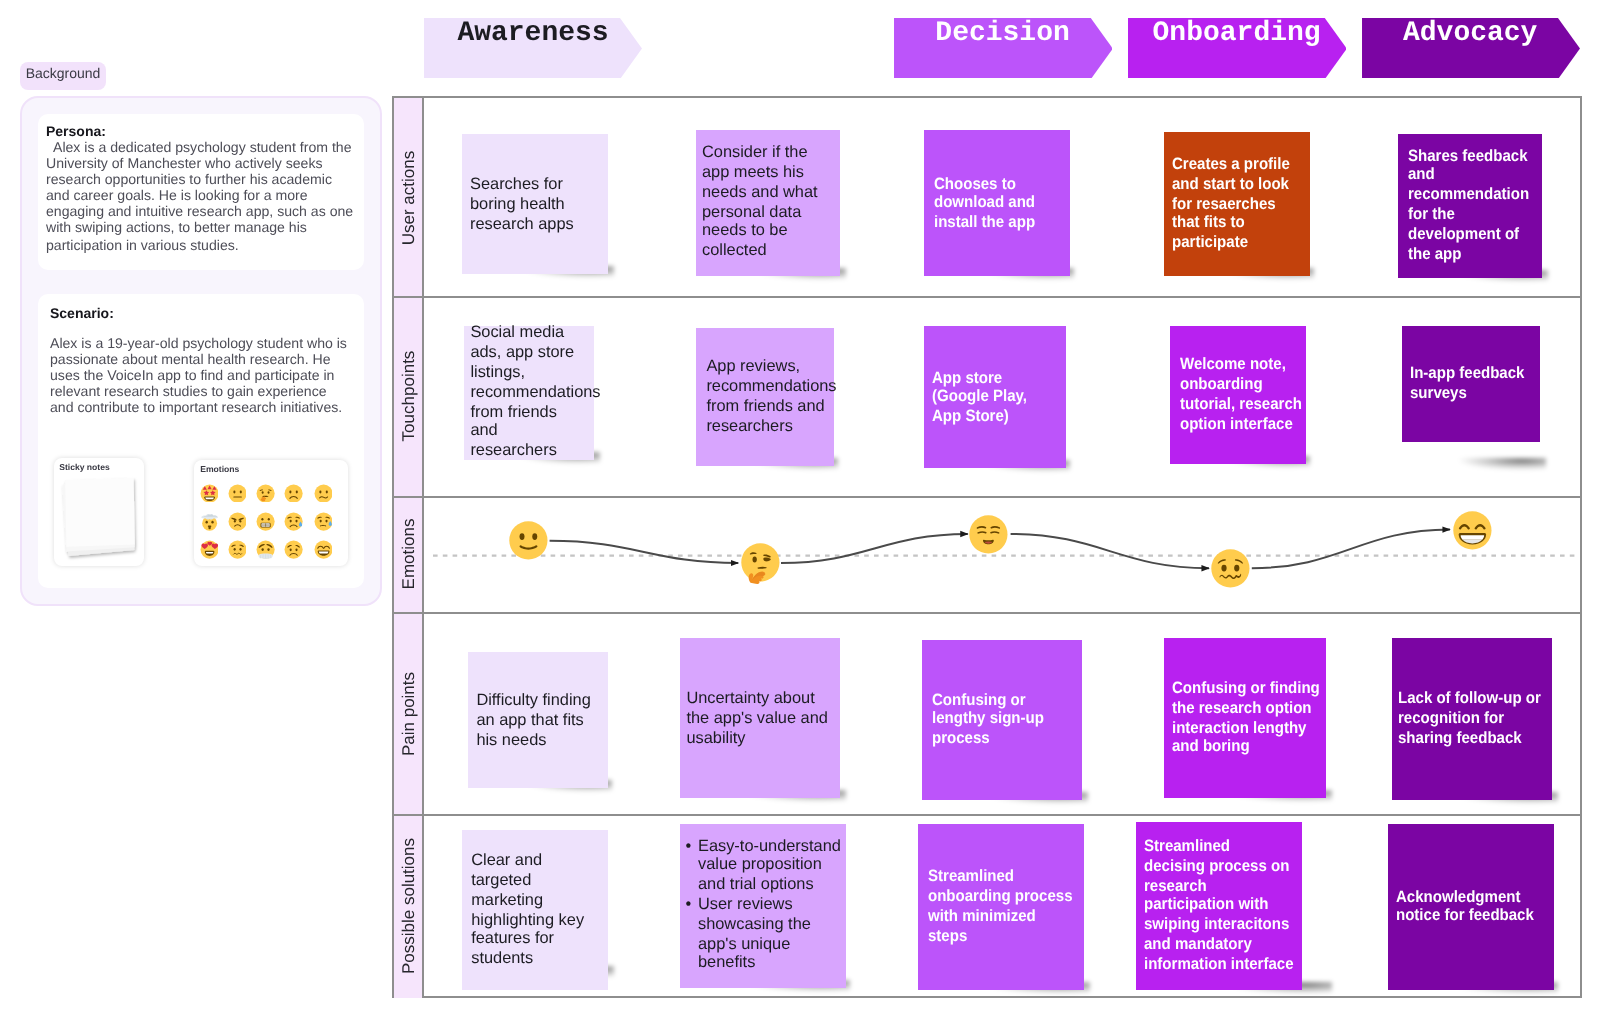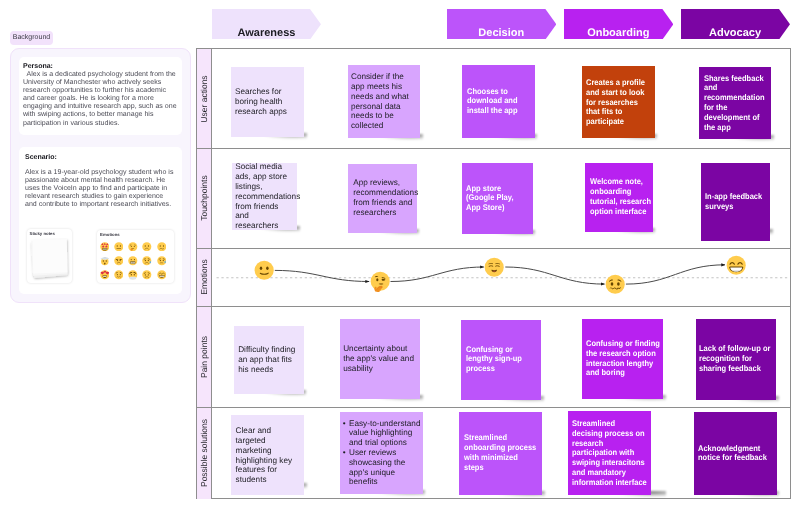--- a/index.html
+++ b/index.html
@@ -34,22 +34,22 @@
   #mini-emotions .cap{position:absolute;left:2.9px;top:2.6px;font-size:4.3px;font-weight:bold;color:#3a3a44;}
   #emoji-grid{position:absolute;left:0px;top:9.5px;display:grid;
               grid-template-columns:repeat(5,14.3px);grid-auto-rows:14.3px;}
   #emoji-grid > span{display:flex;align-items:center;justify-content:center;width:14.3px;height:14.3px;}
 
   
   #stages{position:absolute;left:0;top:0;width:800px;height:48px;}
   .stage{position:absolute;top:8.6px;height:30.6px;}
   .stage > svg{display:block;position:absolute;left:0;top:0;}
   .stage .lbl{position:absolute;left:0;top:0;height:100%;
-     display:flex;align-items:flex-end;justify-content:center;
-     font-size:11px;font-weight:bold;}
+     display:flex;align-items:flex-start;justify-content:center;
+     font-size:14px;font-weight:bold;font-family:Liberation Mono, monospace;}
 
   
   #grid{position:absolute;left:196px;top:48.2px;width:594.5px;height:450.8px;box-sizing:border-box;
         border:1px solid #8e8e8e;background:#fff;}
   .rowlabel{position:absolute;left:0;width:15.3px;background:#F6E5FC;
             border-right:1px solid #8e8e8e;box-sizing:border-box;}
   .rowlabel span{position:absolute;left:50%;top:50%;
             transform:translate(-50%,-50%) rotate(-90deg);white-space:nowrap;
             font-size:8.5px;color:#26262c;}
   .rowsep{position:absolute;left:0;width:100%;height:1px;background:#8e8e8e;}
@@ -345,21 +345,21 @@
   </div>
 <div class="nshadow" style="left:463px;top:230px;width:72.2px;"></div>
 <div class="note" style="left:462px;top:163.2px;width:70.7px;height:70.8px;background:#BC54FA;">
     <div class="txt b" style="left:4px;width:62px;color:#ffffff;">App store (Google Play, App Store)</div>
   </div>
 <div class="nshadow" style="left:586.4px;top:227.7px;width:69px;"></div>
 <div class="note" style="left:585.4px;top:163px;width:67.5px;height:68.7px;background:#B821F0;">
     <div class="txt b" style="left:5px;width:72px;color:#ffffff;">Welcome note, onboarding tutorial, research option interface</div>
   </div>
 <div class="nshadow" style="left:701.6px;top:229.3px;width:71px;"></div>
-<div class="note" style="left:700.6px;top:163.2px;width:69.5px;height:78px;background:#7B05A3;">
+<div class="note" style="left:700.6px;top:163.2px;width:69.5px;height:58px;background:#7B05A3;">
     <div class="txt b" style="left:4.5px;width:70px;color:#ffffff;">In-app feedback surveys</div>
   </div>
 <div class="nshadow" style="left:234.7px;top:390.4px;width:71.8px;"></div>
 <div class="note" style="left:233.7px;top:326.1px;width:70.3px;height:68.3px;background:#EEE2FC;">
     <div class="txt" style="left: 4.5px; width: 62px; color: rgb(28, 28, 34);">Difficulty finding an app that fits his needs</div>
   </div>
 <div class="nshadow" style="left:340.7px;top:395.1px;width:82.3px;"></div>
 <div class="note" style="left:339.7px;top:319.1px;width:80.8px;height:80px;background:#D8A5FE;">
     <div class="txt" style="left: 3.5px; width: 72px; color: rgb(28, 28, 34);">Uncertainty about the app's value and usability</div>
   </div>
@@ -376,21 +376,21 @@
     <div class="txt b" style="left:3.5px;width:82px;color:#ffffff;">Lack of follow-up or recognition for sharing feedback</div>
   </div>
 <div class="nshadow" style="left:232.1px;top:483.3px;width:74.5px;"></div>
 <div class="note" style="left:231.1px;top:415.2px;width:73px;height:80px;background:#EEE2FC;">
     <div class="txt" style="left: 4.5px; width: 58px; color: rgb(28, 28, 34);">Clear and targeted marketing highlighting key features for students</div>
   </div>
 <div class="nshadow" style="left:340.8px;top:489.6px;width:84.7px;"></div>
 <div class="note" style="left:339.8px;top:411.6px;width:83.2px;height:82px;background:#D8A5FE;">
     <div class="txt" style="left: 3px; width: 77.7px; color: rgb(28, 28, 34);">
       <ul>
-        <li>Easy-to-understand value highlighting and trial options</li>
+        <li>Easy-to-understand value proposition and trial options</li>
         <li>User reviews showcasing the app's unique benefits</li>
       </ul>
     </div>
   </div>
 <div class="nshadow" style="left:460.3px;top:490.8px;width:84.3px;"></div>
 <div class="note" style="left:459.3px;top:411.6px;width:82.8px;height:83.2px;background:#BC54FA;padding-left:32px;">
     <div class="txt b" style="left:4.5px;width:81px;color:#ffffff;">Streamlined onboarding process with minimized steps</div>
   </div>
 <div class="nshadow" style="left:582.1px;top:491.2px;width:84.3px;"></div>
 <div class="note" style="left:568px;top:410.7px;width:82.8px;height:84.5px;background:#B821F0;">

